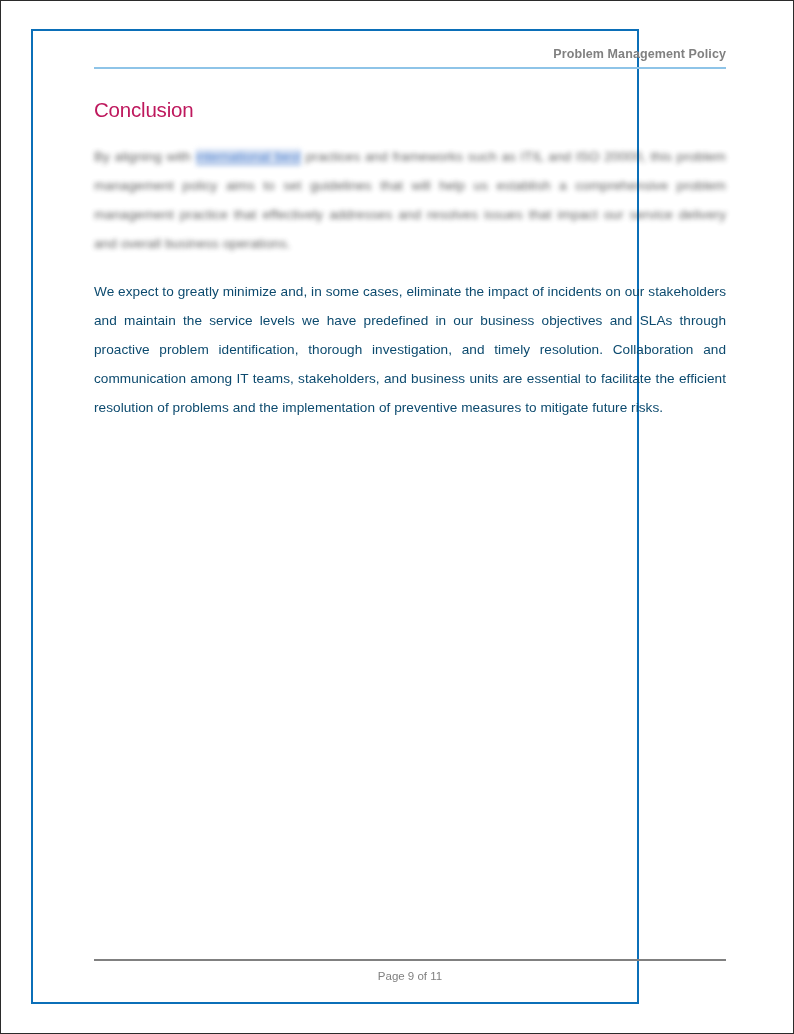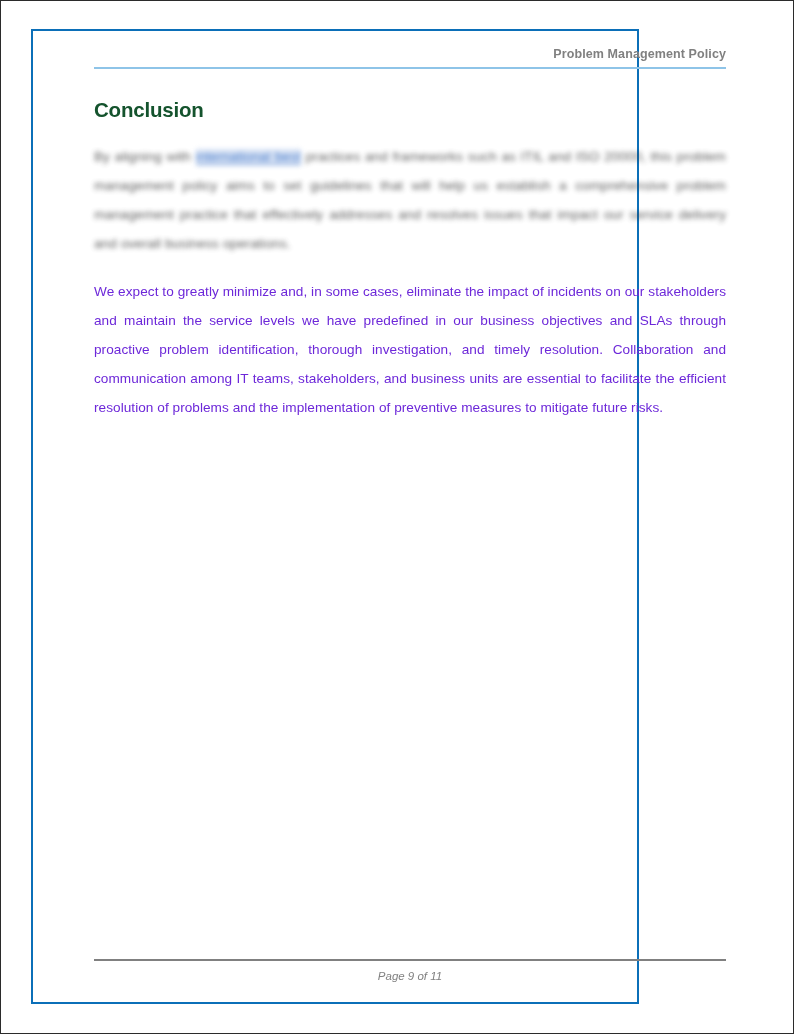--- a/index.html
+++ b/index.html
@@ -60,32 +60,32 @@
     width: 100%;
     height: 2px;
     background: #8ec4e8;
     margin-top: 1px;
   }
 
   
   .section-heading {
     margin-top: 29px;
     font-size: 20.5px;
-    font-weight: bold;
-    color: #14532d;
+    font-weight: normal;
+    color: #be185d;
     letter-spacing: -0.2px;
     line-height: 24px;
   }
 
   
   .body-para {
     margin-top: 19px;
     font-size: 13.6px;
     line-height: 29px;
-    color: #6d28d9;
+    color: #0c4a6e;
     text-align: justify;
     text-justify: inter-word;
     letter-spacing: 0.05px;
   }
 
   .body-para.first {
     margin-top: 20px;
   }
 
   
@@ -103,21 +103,20 @@
     border-bottom: 1.5px solid #1f5fbf;
     text-decoration: none;
   }
 
   
   .doc-footer {
     position: absolute;
     left: 61px;
     bottom: 19px;
     width: 632px;
-    font-style: italic;
   }
 
   .footer-rule {
     width: 100%;
     height: 2px;
     background: #808080;
   }
 
   .footer-text {
     margin-top: 8px;

